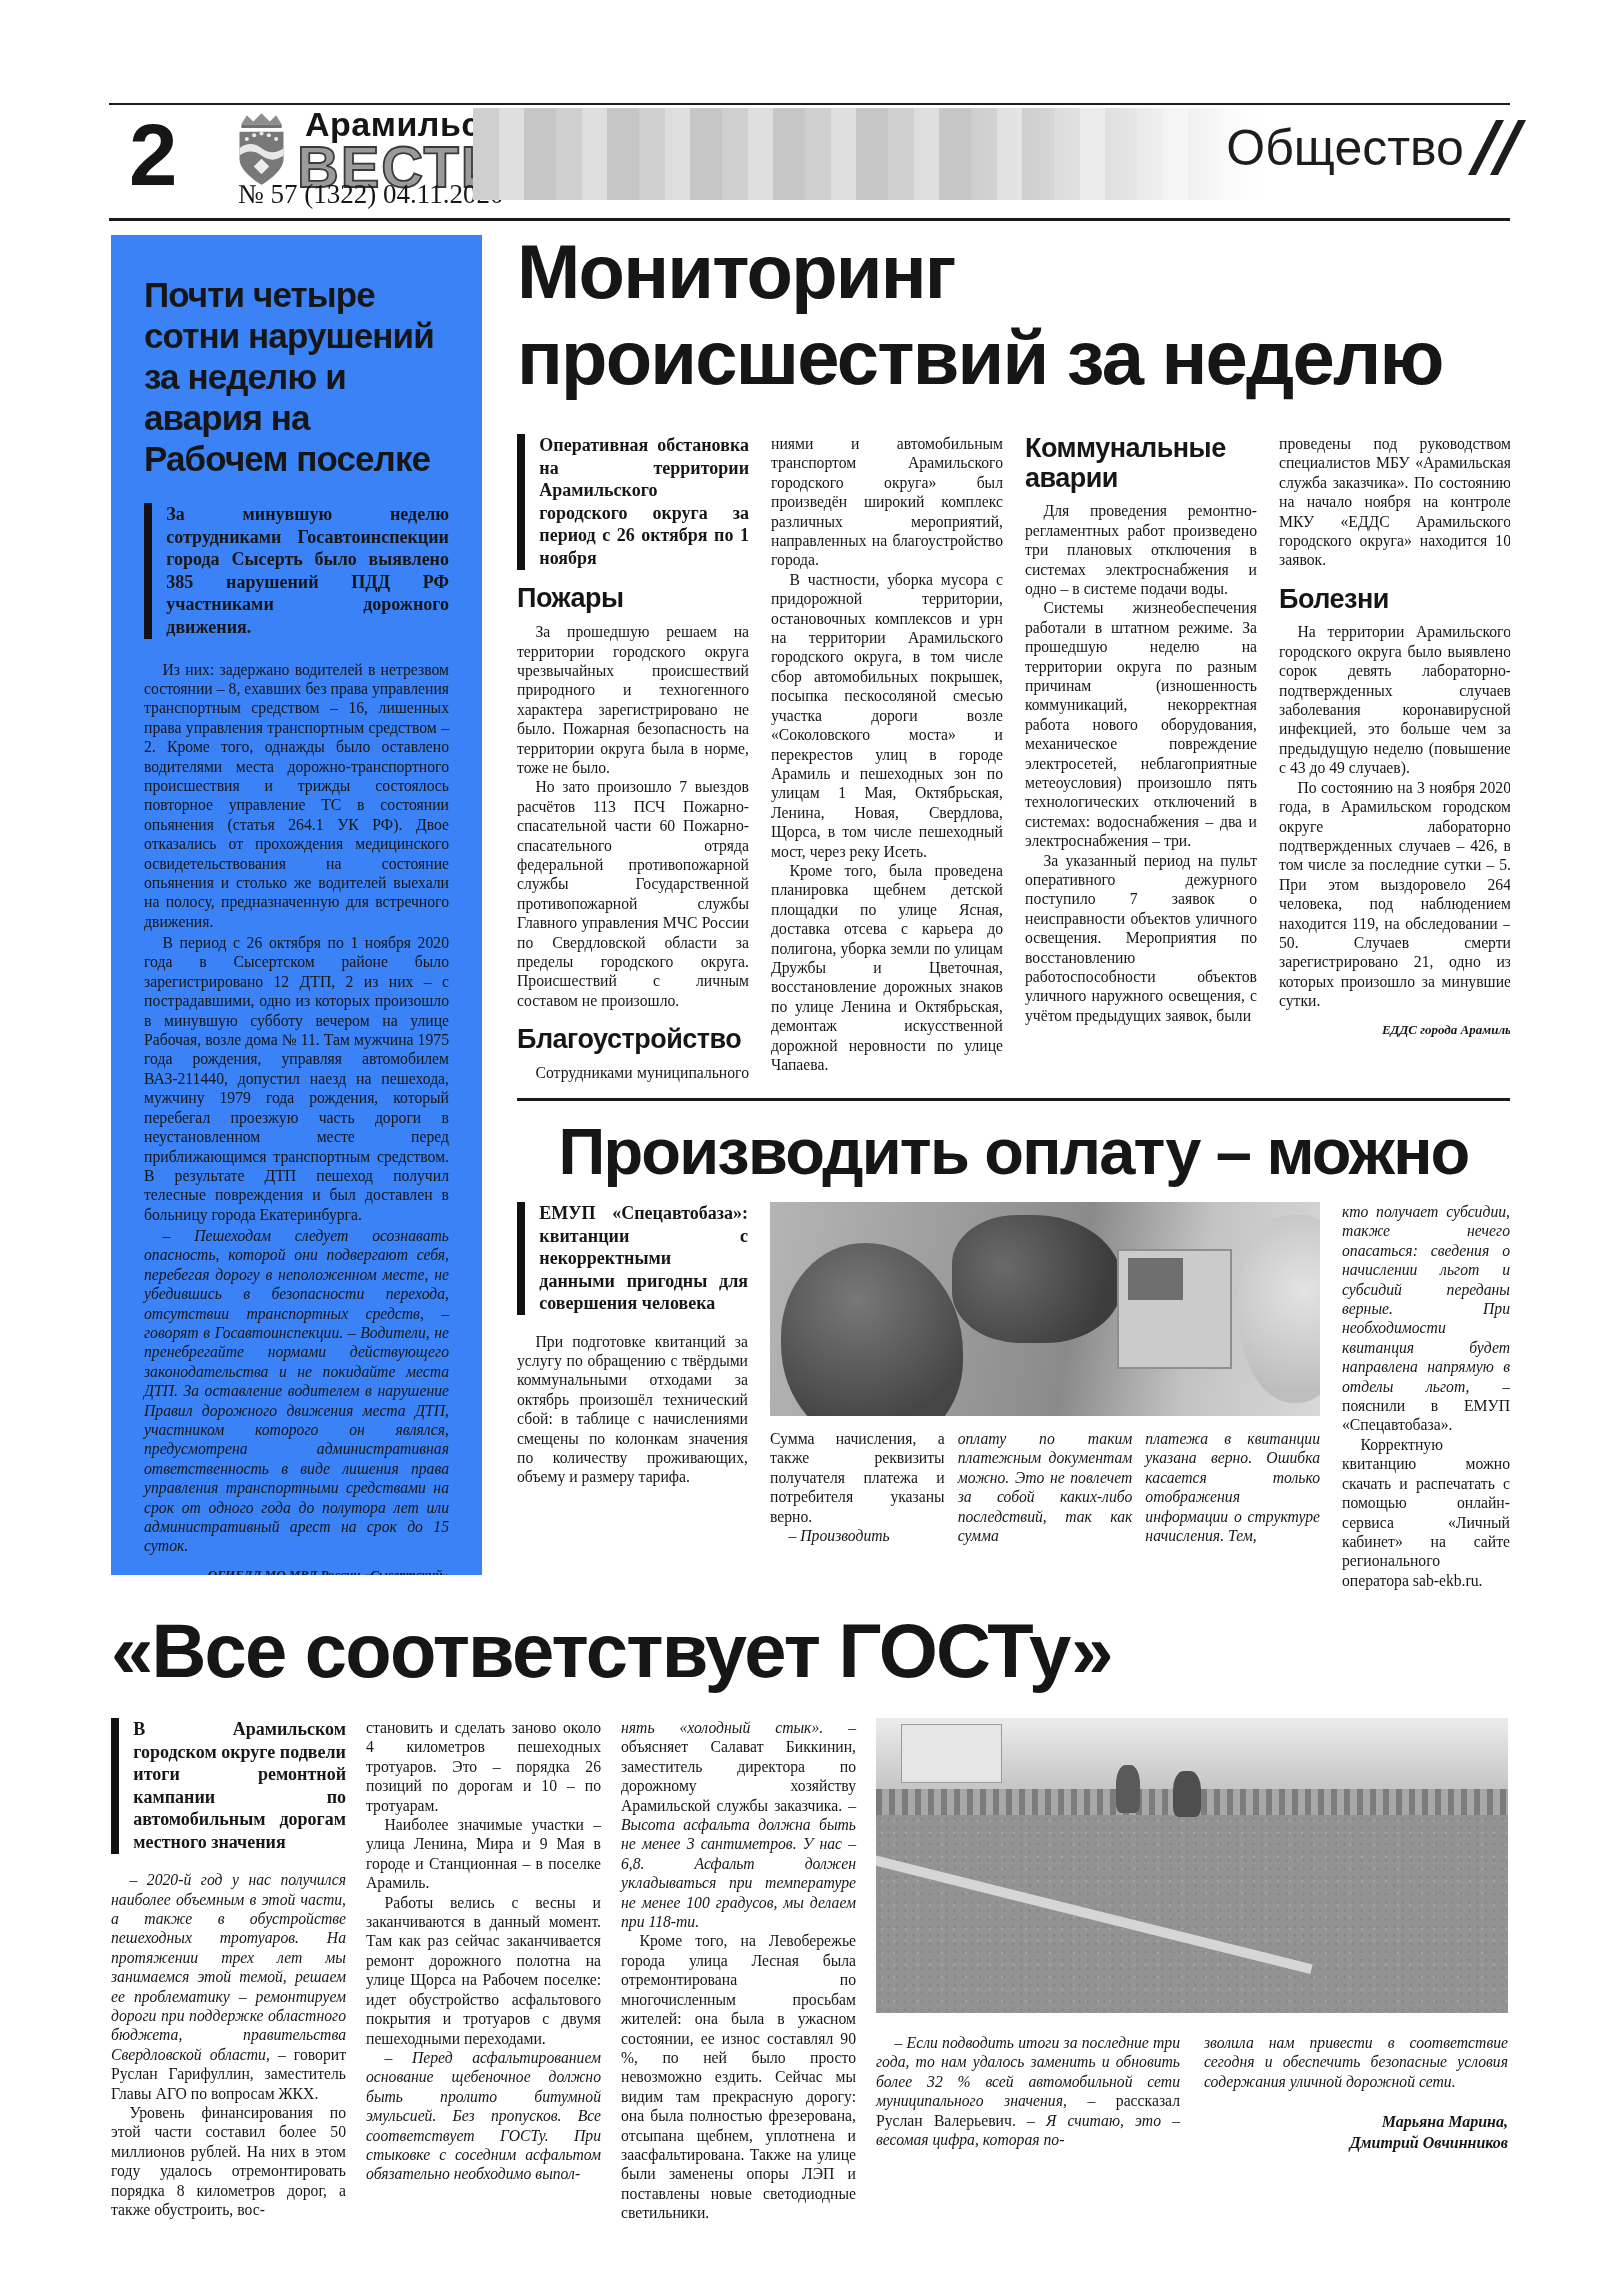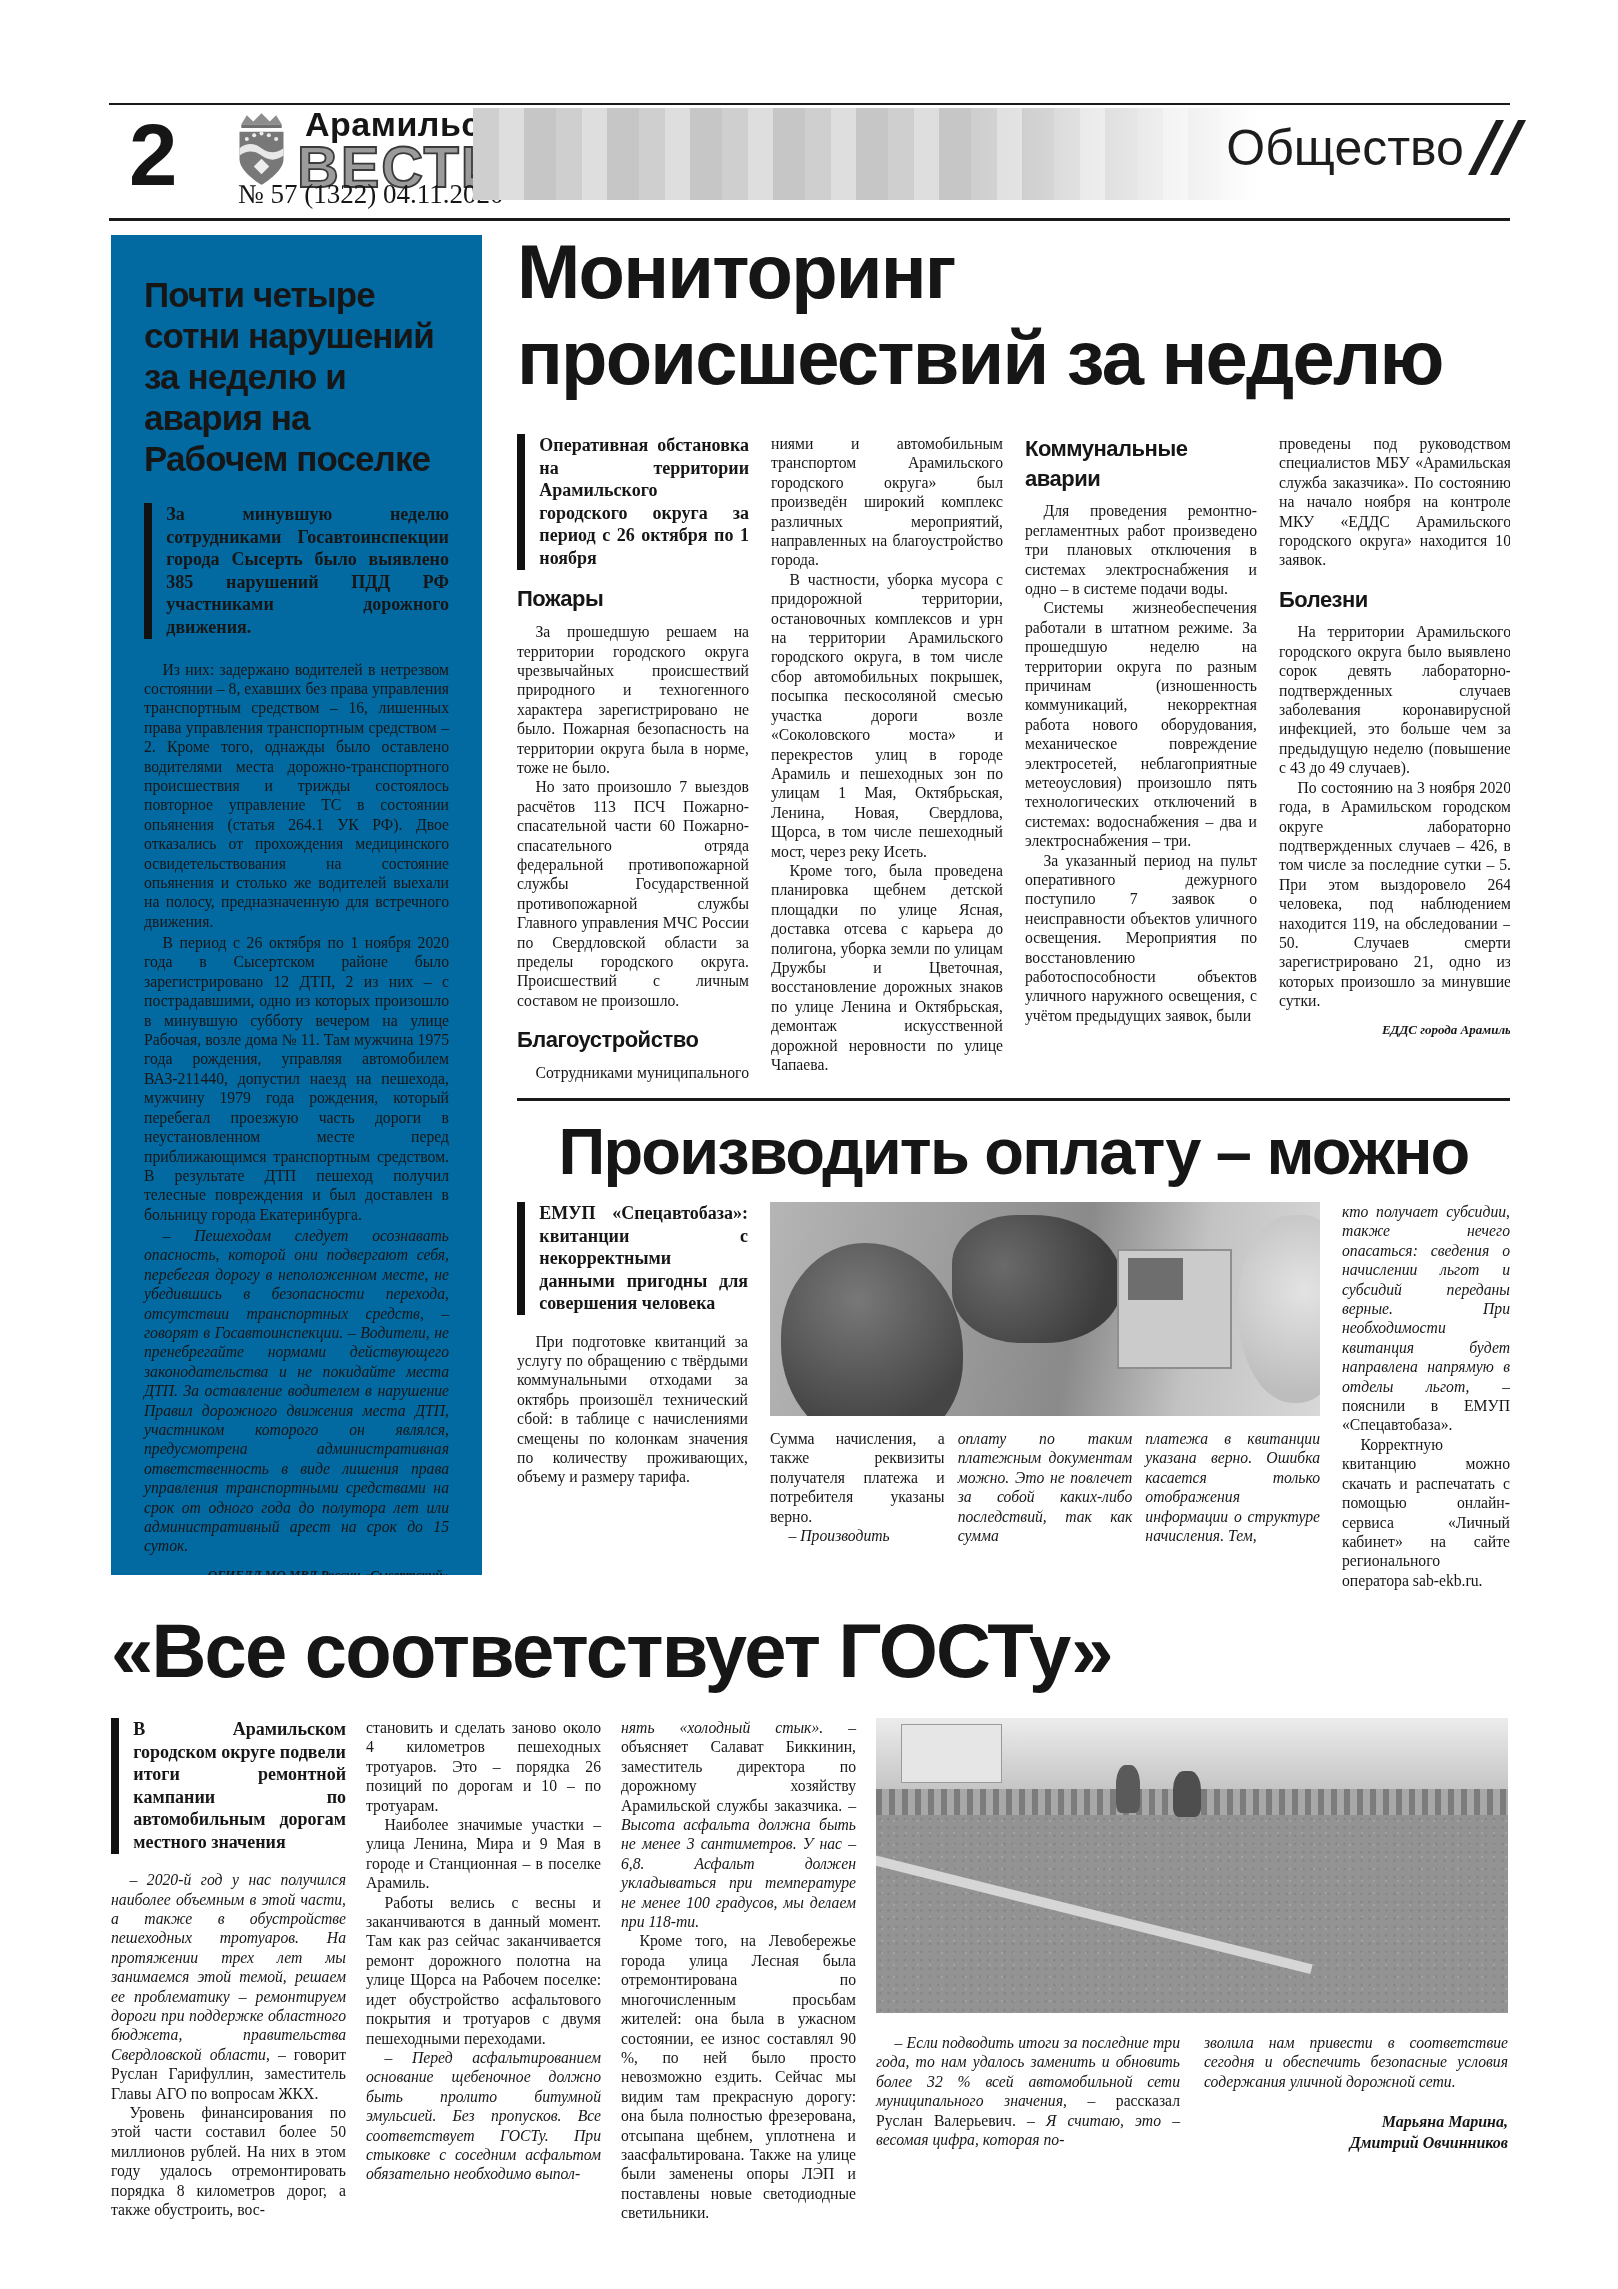--- a/index.html
+++ b/index.html
@@ -22,32 +22,32 @@
       repeating-linear-gradient(90deg, #cfcfcf 0 26px, #dedede 26px 51px, #c6c6c6 51px 83px),
       linear-gradient(180deg, #e9e9e9 0%, #d0d0d0 40%, #e2e2e2 62%, #c9c9c9 100%);
   }
   .section-row { display:flex; align-items:center; gap:18.5px; }
   .section-label { font-family:"Liberation Sans",sans-serif; font-size:50px; line-height:1; color:#1d1d1d; }
   .slashes { display:inline-flex; gap:13px; }
   .slashes i { display:block; width:8.3px; height:55px; background:#1d1d1d; transform:skewX(-27deg); }
 
   
   .headline { font-family:"Liberation Sans",sans-serif; font-weight:bold; letter-spacing:-1.8px; line-height:1.06; }
-  .subhead  { font-family:"Liberation Sans",sans-serif; font-weight:bold; font-size:22px; line-height:29.5px; letter-spacing:-0.5px; margin:14.8px 0 8.3px 0; }
+  .subhead  { font-family:"Liberation Sans",sans-serif; font-weight:bold; font-size:27px; line-height:29.5px; letter-spacing:-0.5px; margin:14.8px 0 8.3px 0; }
   .lead { display:flex; font-weight:bold; }
   .lead .bar { flex:none; width:8.3px; background:#111; margin-right:14px; }
   .lead .lead-text { font-size:18px; line-height:22.6px; text-align:justify; }
   .p  { font-size:15.7px; line-height:19.4px; text-align:justify; text-indent:18.5px; }
   .cont { text-indent:0; }
   .pi { font-style:italic; }
   .rm { font-style:normal; }
   .byline { font-weight:bold; font-style:italic; text-align:right; font-size:13px; line-height:19.4px; margin-top:9px; }
 
   
-  .graybox { background:#0369a1; padding:39px 33px 26px 33px; overflow:hidden; }
+  .graybox { background:#3b82f6; padding:39px 33px 26px 33px; overflow:hidden; }
   .graybox .headline { font-size:35px; line-height:41px; letter-spacing:-0.9px; }
   .graybox .lead { margin-top:24px; margin-bottom:21px; }
   .graybox .p { margin-bottom:1.8px; }
 
   
   .mon-title { font-size:76px; line-height:86px; }
   .cols4 { display:flex; gap:22px; overflow:hidden; }
   .cols4 .col { flex:none; width:232px; }
   .mon-lead { margin-bottom:5.5px; }
 

